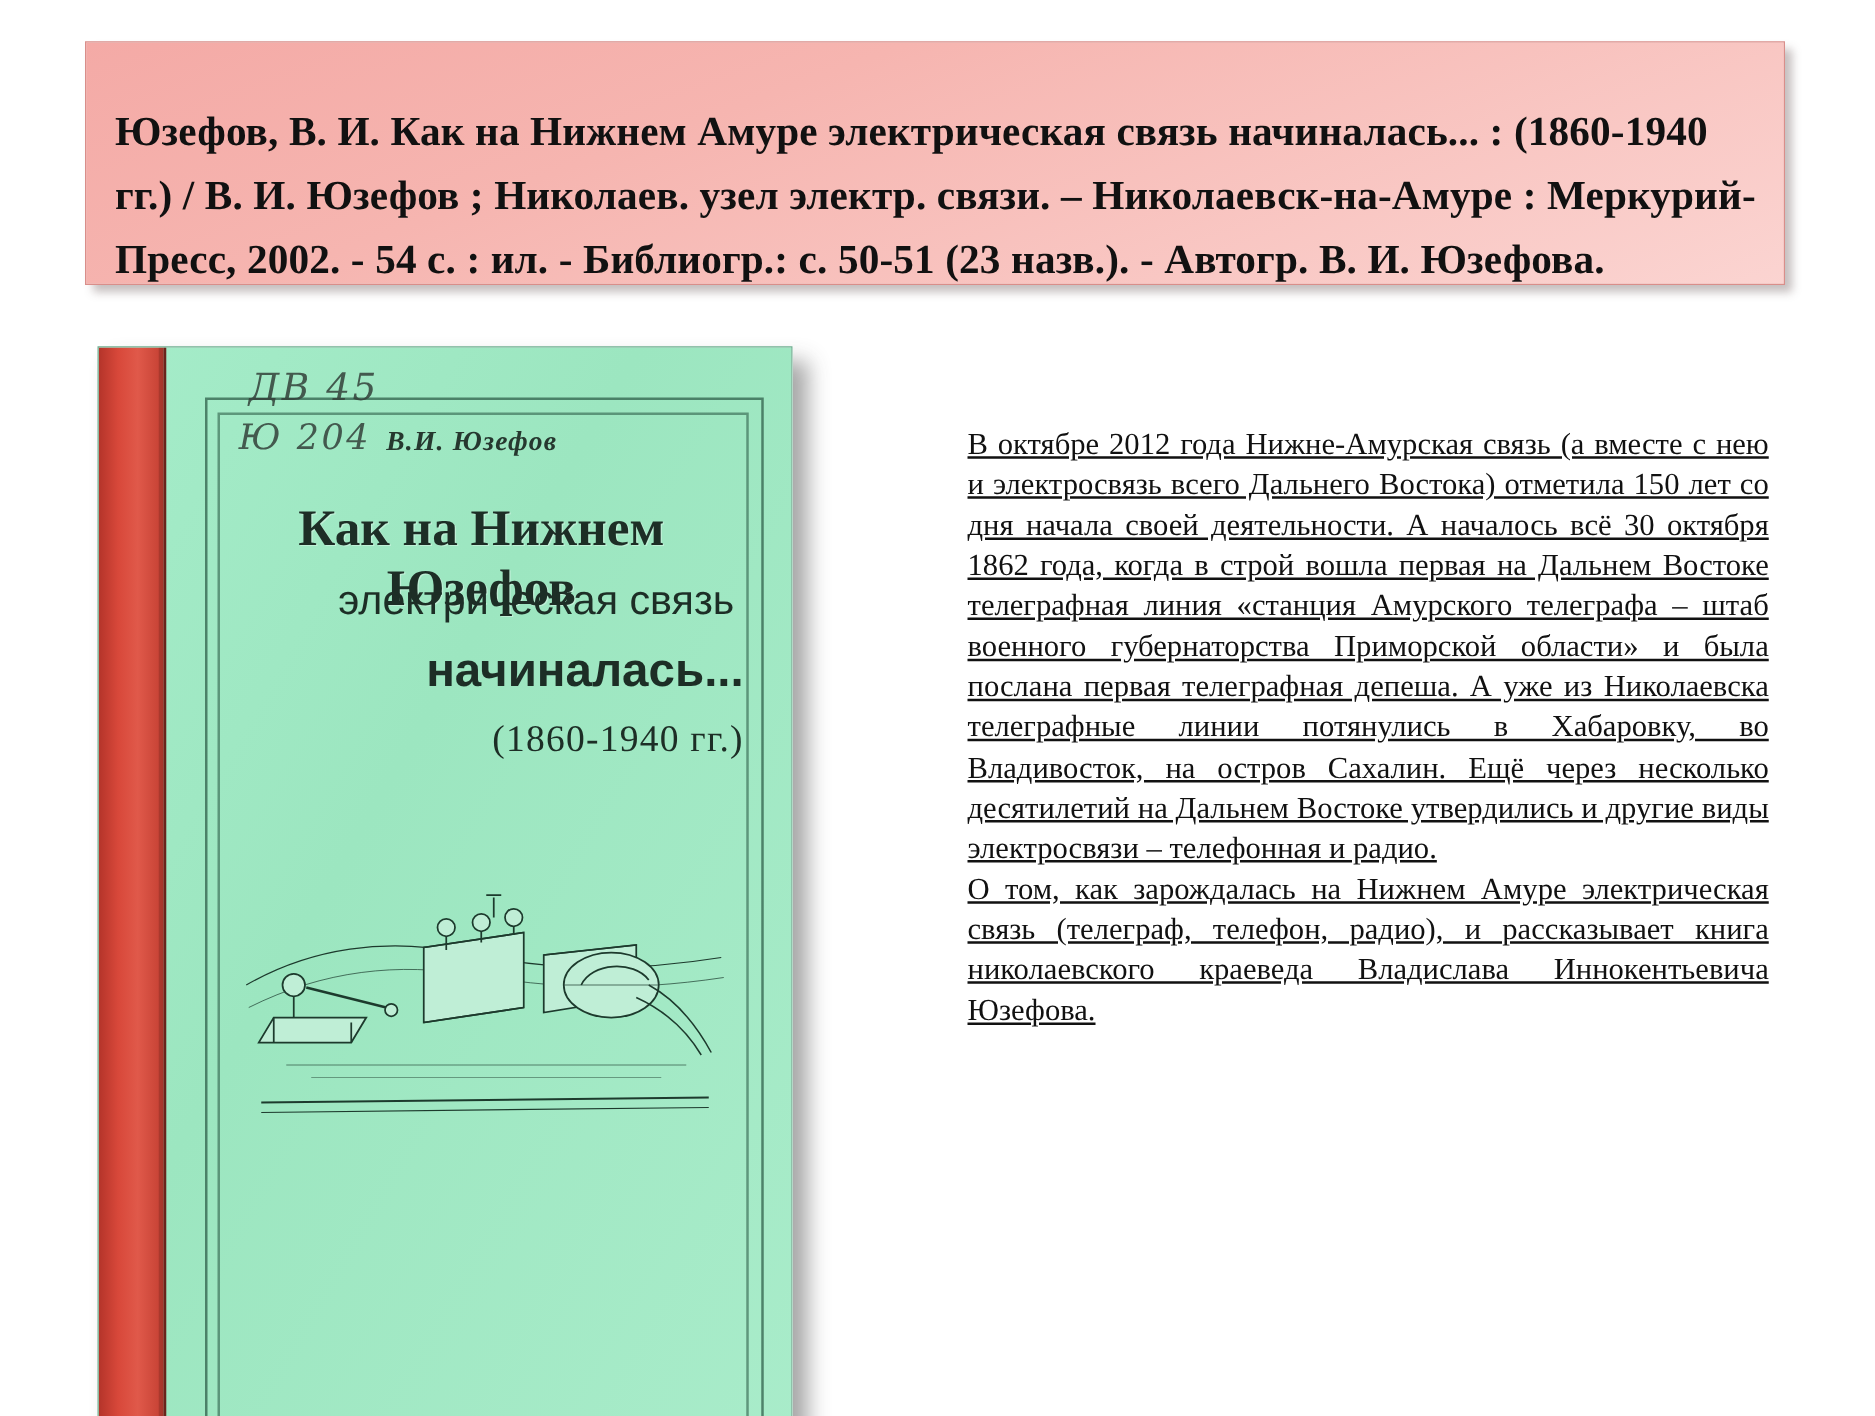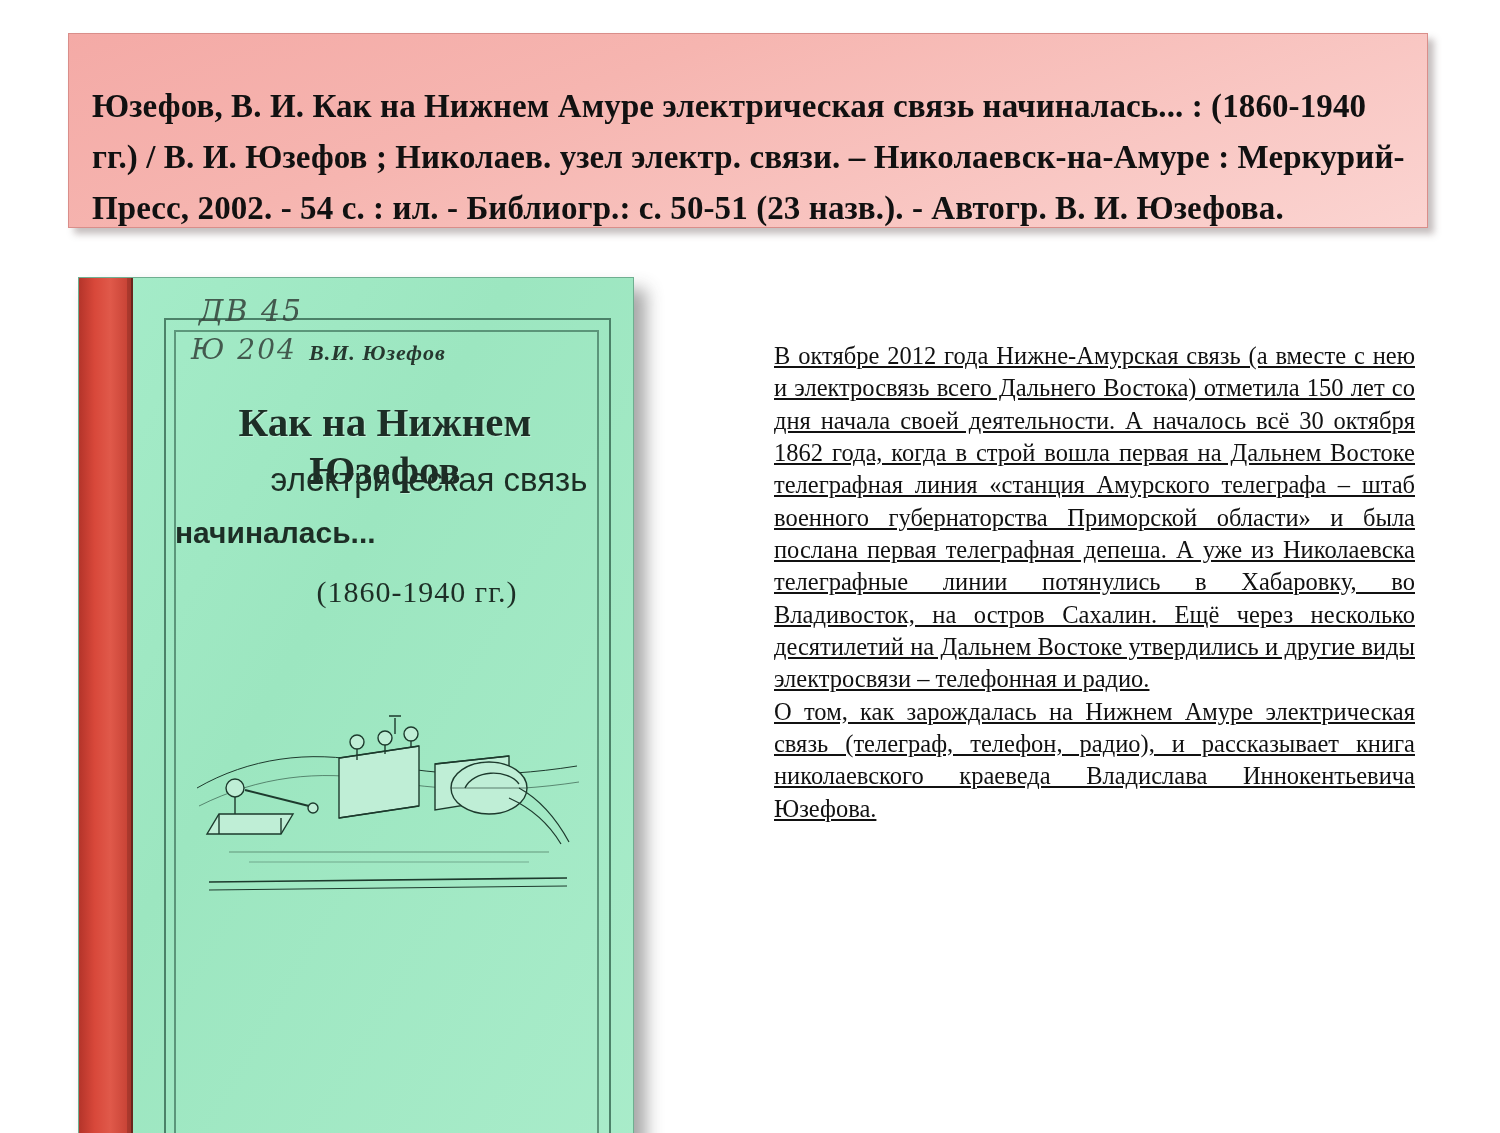--- a/index.html
+++ b/index.html
@@ -141,37 +141,36 @@
     font-weight: normal;
     font-size: 33px;
     color: #1d2e26;
     margin-left: 44px;
   }
   .cover-title-3 {
     position: absolute;
     left: 96px;
     top: 238px;
     width: 420px;
-    text-align: left;
+    text-align: right;
     font-family: "Liberation Sans", sans-serif;
     font-weight: bold;
+    font-size: 38px;
+    color: #1d2e26;
+  }
+  .cover-years {
+    position: absolute;
+    left: 96px;
+    top: 297px;
+    width: 420px;
+    text-align: right;
+    font-family: "Liberation Serif", serif;
     font-size: 30px;
     color: #1d2e26;
-  }
-  .cover-years {
-    position: absolute;
-    left: 96px;
-    top: 297px;
-    width: 420px;
-    text-align: center;
-    font-family: "Liberation Serif", serif;
-    font-size: 30px;
-    color: #1d2e26;
     letter-spacing: 1px;
-    padding-left: 32px;
   }
 
   .cover-illustration {
     position: absolute;
     left: 110px;
     top: 360px;
     width: 395px;
     height: 290px;
   }
 

